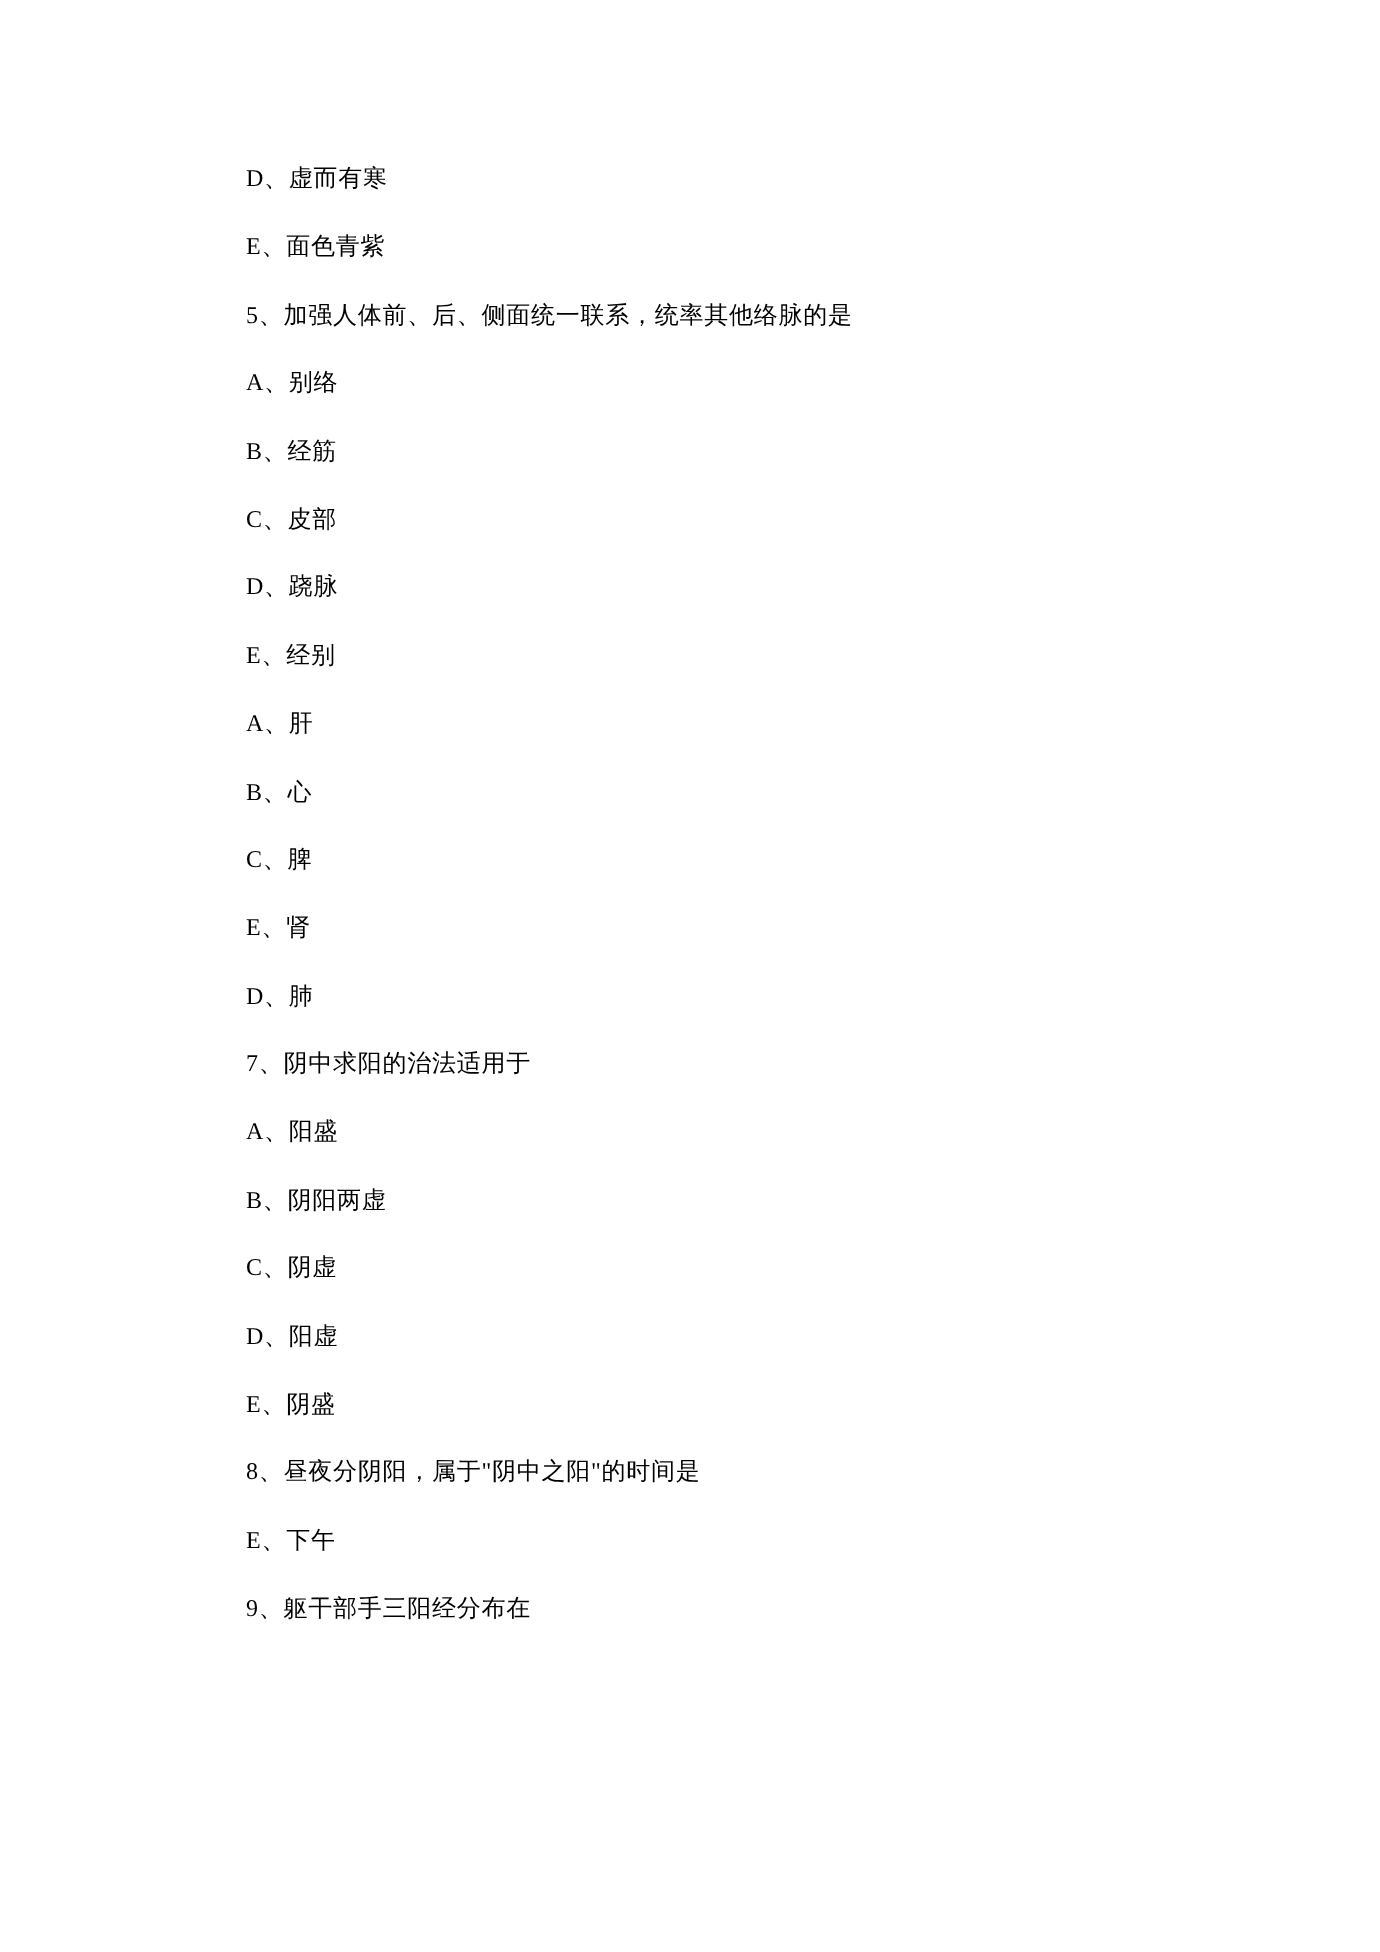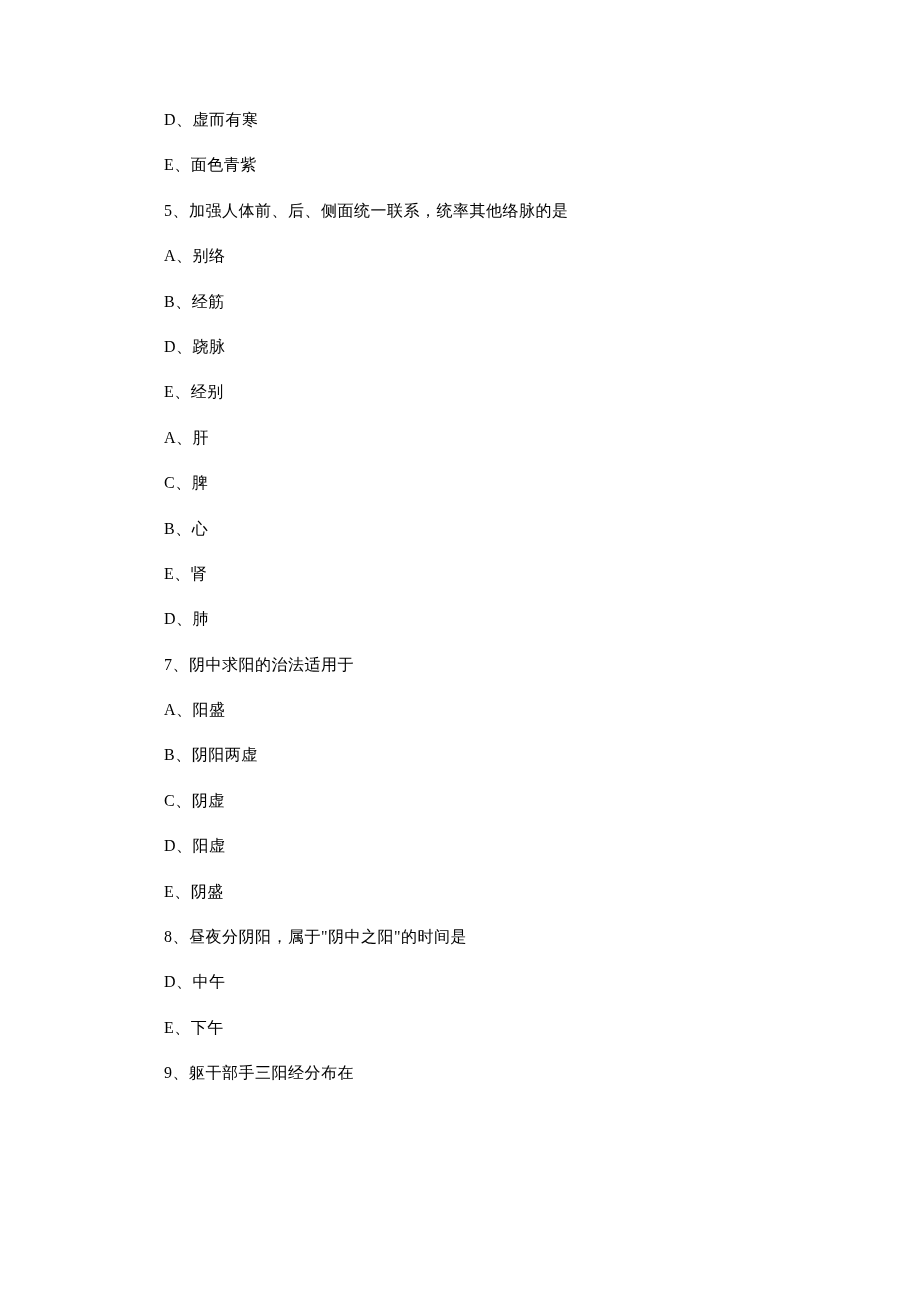--- a/index.html
+++ b/index.html
@@ -24,30 +24,30 @@
 </style>
 </head>
 <body>
 
 <div class="page">
   <div class="line">D、虚而有寒</div>
   <div class="line">E、面色青紫</div>
   <div class="line">5、加强人体前、后、侧面统一联系，统率其他络脉的是</div>
   <div class="line">A、别络</div>
   <div class="line">B、经筋</div>
+  <div class="line">C、皮部</div>
   <div class="line">D、跷脉</div>
   <div class="line">E、经别</div>
   <div class="line">A、肝</div>
+  <div class="line">B、心</div>
   <div class="line">C、脾</div>
-  <div class="line">B、心</div>
   <div class="line">E、肾</div>
   <div class="line">D、肺</div>
   <div class="line">7、阴中求阳的治法适用于</div>
   <div class="line">A、阳盛</div>
   <div class="line">B、阴阳两虚</div>
   <div class="line">C、阴虚</div>
   <div class="line">D、阳虚</div>
   <div class="line">E、阴盛</div>
   <div class="line">8、昼夜分阴阳，属于"阴中之阳"的时间是</div>
-  <div class="line">D、中午</div>
   <div class="line">E、下午</div>
   <div class="line">9、躯干部手三阳经分布在</div>
 </div>
 
 </body></html>

